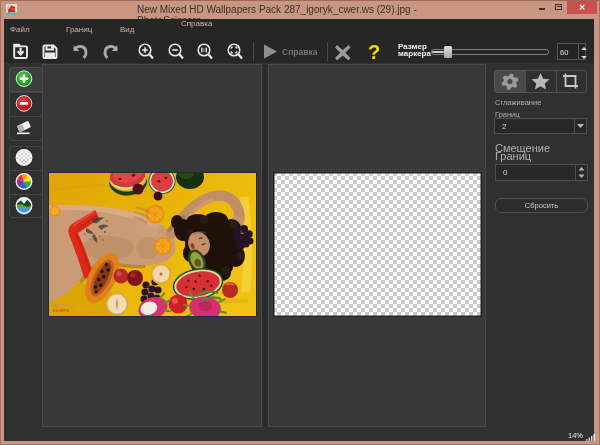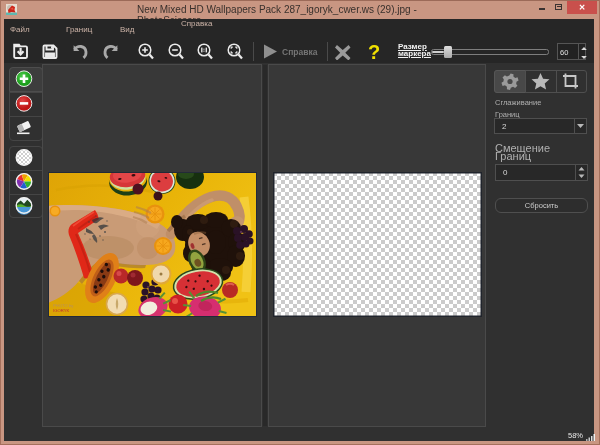--- a/index.html
+++ b/index.html
@@ -96,21 +96,21 @@
 
 <svg class="abs" style="left:263px;top:44px;" width="15" height="15" viewBox="0 0 15 15">
   <path d="M1 0.5 L14 7.5 L1 14.5 Z" fill="#8f8f8f"></path>
 </svg>
 <div class="abs" style="left:282px;top:47px;font-size:8.5px;font-weight:bold;color:#757575;">Справка</div>
 <div class="abs" style="left:327px;top:42px;width:1px;height:19px;background:#4a4a4a;"></div>
 <svg class="abs" style="left:335px;top:44.5px;" width="15.5" height="15.5" viewBox="0 0 16 16">
   <path d="M2 0 L8 5.2 L14 0 L16 2.6 L10.6 8 L16 13.4 L14 16 L8 10.8 L2 16 L0 13.4 L5.4 8 L0 2.6 Z" fill="#9a9a9a"></path>
 </svg>
 <div class="abs" style="left:368px;top:41px;font-size:20px;font-weight:bold;color:#f0e000;">?</div>
-<div class="abs" style="left:398px;top:43px;font-size:8px;font-weight:bold;color:#f2f2f2;line-height:7px;text-decoration:underline;">Размер<br>маркера</div>
+<div class="abs" style="left:398px;top:43px;font-size:8px;font-weight:bold;color:#f2f2f2;line-height:7px;">Размер<br>маркера</div>
 <div class="abs" style="left:431px;top:49px;width:118px;height:5.5px;border:1px solid #7e7e7e;border-radius:2.5px;box-sizing:border-box;"></div>
 <div class="abs" style="left:432px;top:50.5px;width:12px;height:2.5px;background:#cfcfcf;border-radius:1px;"></div>
 <div class="abs" style="left:443.5px;top:46px;width:8.5px;height:11.5px;background:linear-gradient(#dedede,#aaaaaa);border-radius:1.5px;"></div>
 <div class="abs" style="left:557px;top:43px;width:29px;height:17px;background:#222;border:1px solid #555;box-sizing:border-box;"></div>
 <div class="abs" style="left:560px;top:47.5px;font-size:7.5px;color:#e0e0e0;">60</div>
 <div class="abs" style="left:578px;top:43px;width:1px;height:17px;background:#555;"></div>
 <svg class="abs" style="left:580.5px;top:46.5px;" width="6" height="12" viewBox="0 0 6 12">
   <path d="M3 0 L5.8 3 L0.2 3 Z" fill="#d8d8d8"></path>
   <path d="M3 12 L5.8 9 L0.2 9 Z" fill="#d8d8d8"></path>
 </svg>
@@ -438,19 +438,19 @@
 <div class="abs" style="left:495px;top:144px;font-size:11px;color:#b0b0b0;line-height:8px;">Смещение<br>Границ</div>
 <div class="abs" style="left:495px;top:164px;width:93px;height:17px;background:#282828;border:1px solid #4f4f4f;box-sizing:border-box;"></div>
 <div class="abs" style="left:503px;top:168px;font-size:8px;color:#d8d8d8;">0</div>
 <div class="abs" style="left:575px;top:164px;width:1px;height:17px;background:#4f4f4f;"></div>
 <svg class="abs" style="left:577px;top:167px;" width="9" height="11" viewBox="0 0 9 11">
   <path d="M4.5 0 L7.5 3.5 L1.5 3.5 Z" fill="#b8b8b8"></path>
   <path d="M4.5 11 L7.5 7.5 L1.5 7.5 Z" fill="#b8b8b8"></path>
 </svg>
 <div class="abs" style="left:495px;top:198px;width:93px;height:15px;background:#2d2d2d;border:1px solid #4f4f4f;border-radius:6px;box-sizing:border-box;text-align:center;font-size:7.5px;color:#cccccc;line-height:13px;">Сбросить</div>
 
-<div class="abs" style="left:568px;top:431px;font-size:7.5px;color:#e8e8e8;">58%</div>
+<div class="abs" style="left:568px;top:431px;font-size:7.5px;color:#e8e8e8;">14%</div>
 <svg class="abs" style="left:586px;top:434px;" width="9" height="7" viewBox="0 0 9 7">
   <rect x="0" y="5" width="1.5" height="2" fill="#b0b0b0"></rect>
   <rect x="2.5" y="3.5" width="1.5" height="3.5" fill="#c8c8c8"></rect>
   <rect x="5" y="2" width="1.5" height="5" fill="#e0e0e0"></rect>
   <rect x="7.5" y="0" width="1.5" height="7" fill="#f0f0f0"></rect>
 </svg>
 
 </body></html>

